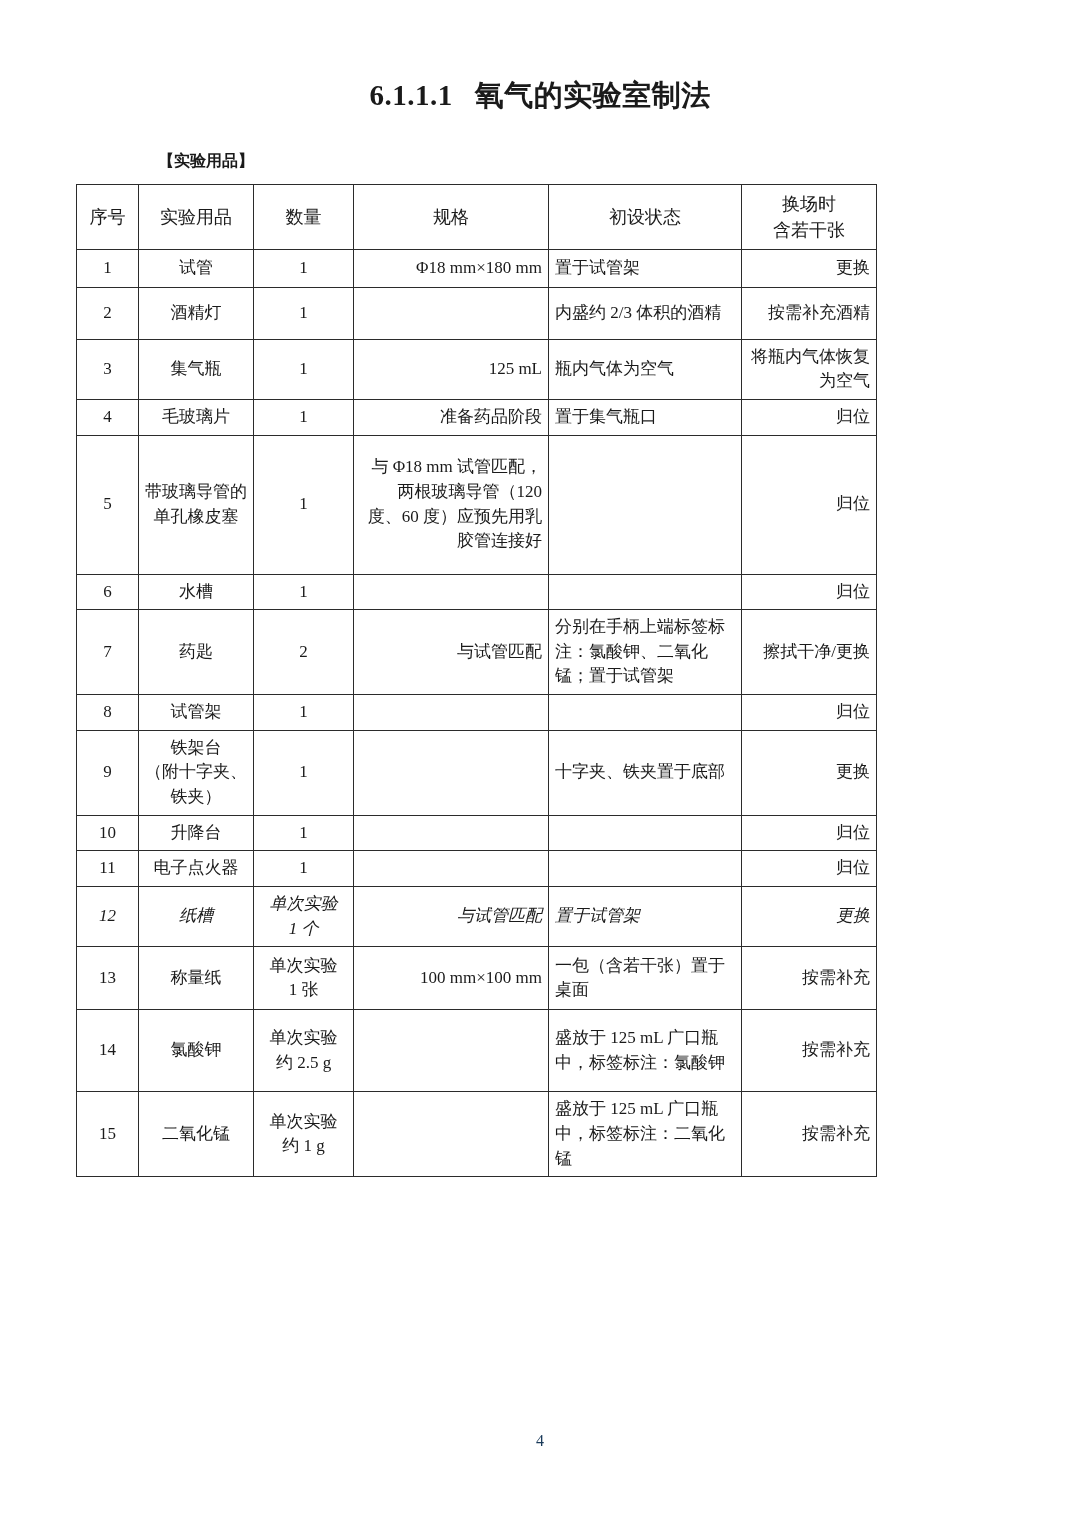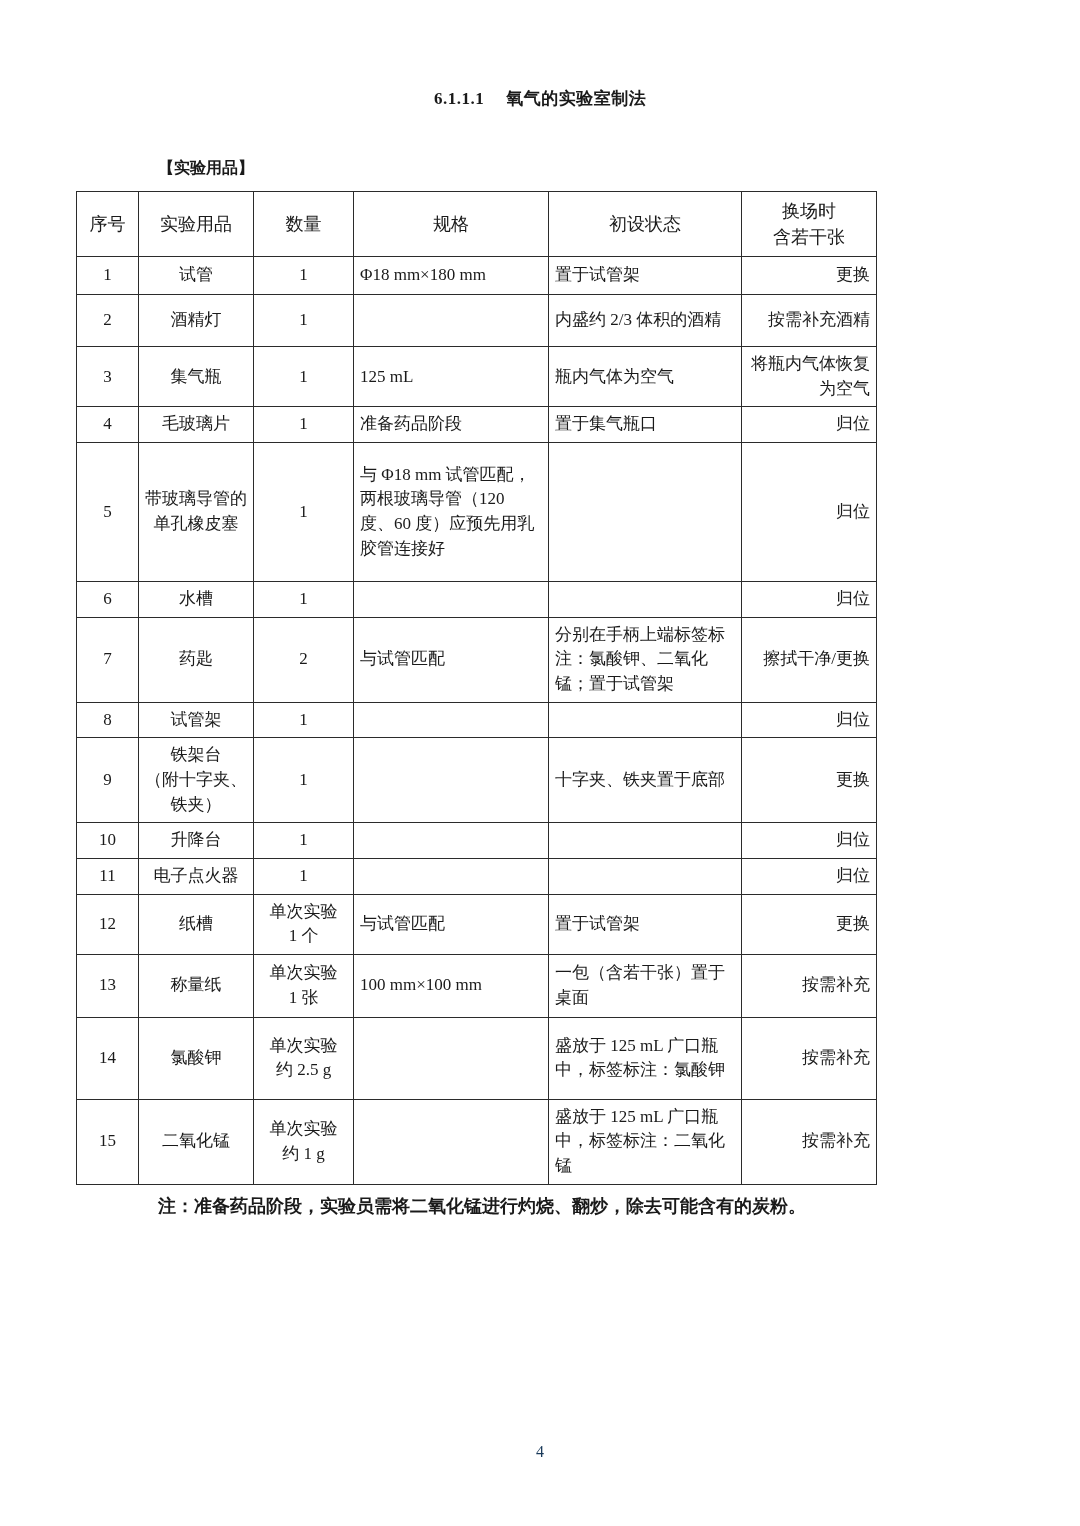--- a/index.html
+++ b/index.html
@@ -20,24 +20,24 @@
     position: relative;
     width: 1080px;
     height: 1526px;
     box-sizing: border-box;
     padding: 0;
   }
 
   
   .doc-title {
     text-align: center;
-    font-size: 17px;
+    font-size: 29px;
     font-weight: bold;
     letter-spacing: 0.5px;
-    margin: 13px;
+    margin: 2px;
     padding-top: 76px;
     line-height: 1.2;
     font-family: "Liberation Serif", "DejaVu Serif", serif;
   }
   .doc-title .num {
     margin-right: 22px;
   }
 
   
   .section-heading {
@@ -80,21 +80,21 @@
   col.c-no    { width: 62px; }
   col.c-item  { width: 115px; }
   col.c-qty   { width: 100px; }
   col.c-spec  { width: 195px; }
   col.c-state { width: 193px; }
   col.c-reset { width: 135px; }
 
   td.no   { text-align: center; }
   td.item { text-align: center; padding-left: 10px; }
   td.qty  { text-align: center; }
-  td.spec { text-align: left; }
+  td.spec { text-align: right; }
   td.state{ text-align: left; padding-left: 8px; }
   td.reset{ text-align: right; padding-left: 8px; }
 
   
   .lines { white-space: pre-line; }
   .lines.center { text-align: center; }
 
   
   .footnote {
     padding-left: 158px;
@@ -230,21 +230,21 @@
             <td class="reset">归位</td>
           </tr>
           <tr style="height: 30px;">
             <td class="no">11</td>
             <td class="item">电子点火器</td>
             <td class="qty">1</td>
             <td class="spec"></td>
             <td class="state"></td>
             <td class="reset">归位</td>
           </tr>
-          <tr style="height: 53px;">
+          <tr style="height: 53px; font-style: italic;">
             <td class="no">12</td>
             <td class="item">纸槽</td>
             <td class="qty lines center">单次实验
 1 个</td>
             <td class="spec">与试管匹配</td>
             <td class="state">置于试管架</td>
             <td class="reset">更换</td>
           </tr>
           <tr style="height: 63px;">
             <td class="no">13</td>
@@ -270,17 +270,16 @@
             <td class="qty lines center">单次实验
 约 1 g</td>
             <td class="spec"></td>
             <td class="state">盛放于 125 mL 广口瓶中，标签标注：二氧化锰</td>
             <td class="reset">按需补充</td>
           </tr>
         </tbody>
     </table>
   </div>
 
-  <div class="footnote">注：准备药品阶段，实验员需将二氧化锰进行灼烧、翻炒，除去可能含有的炭粉。</div>
 
   <div class="page-number">4</div>
 
 </div>
 
 </body></html>

